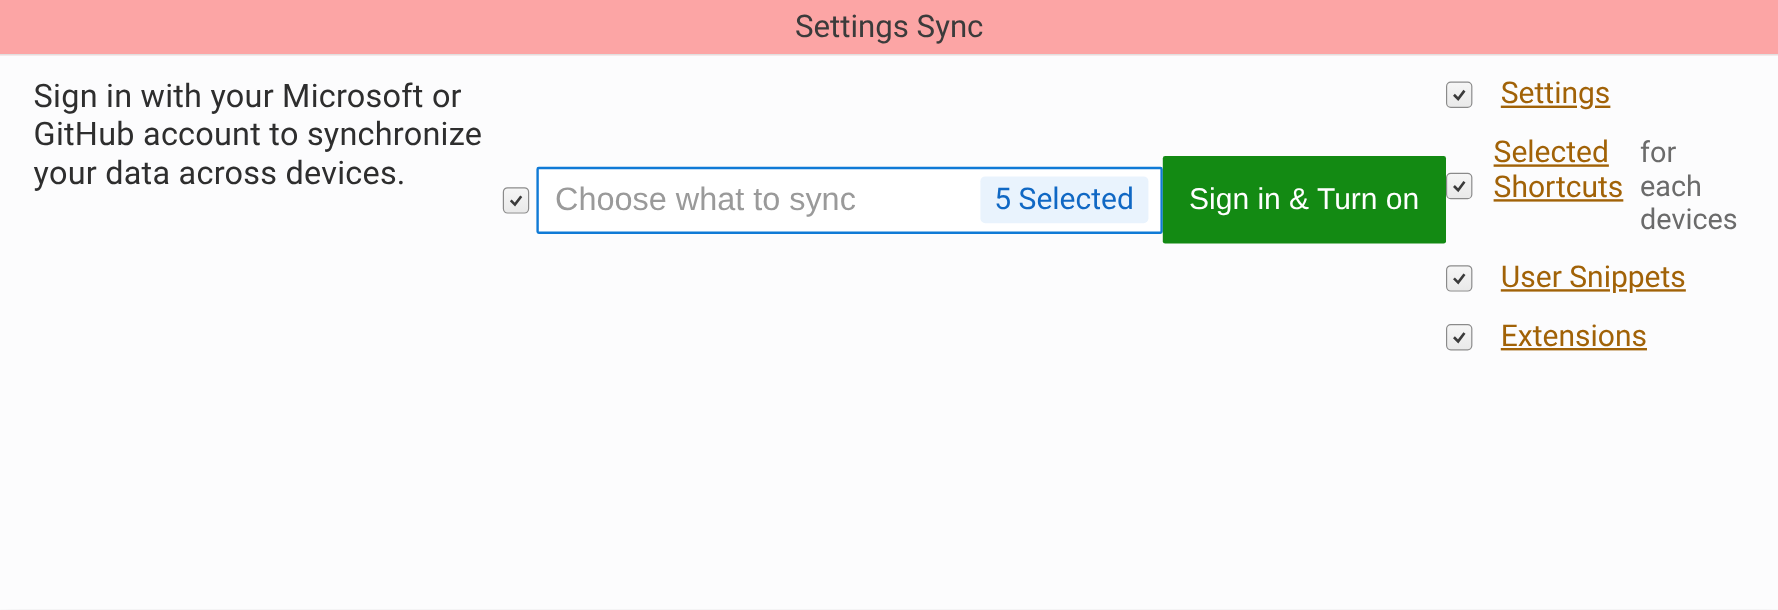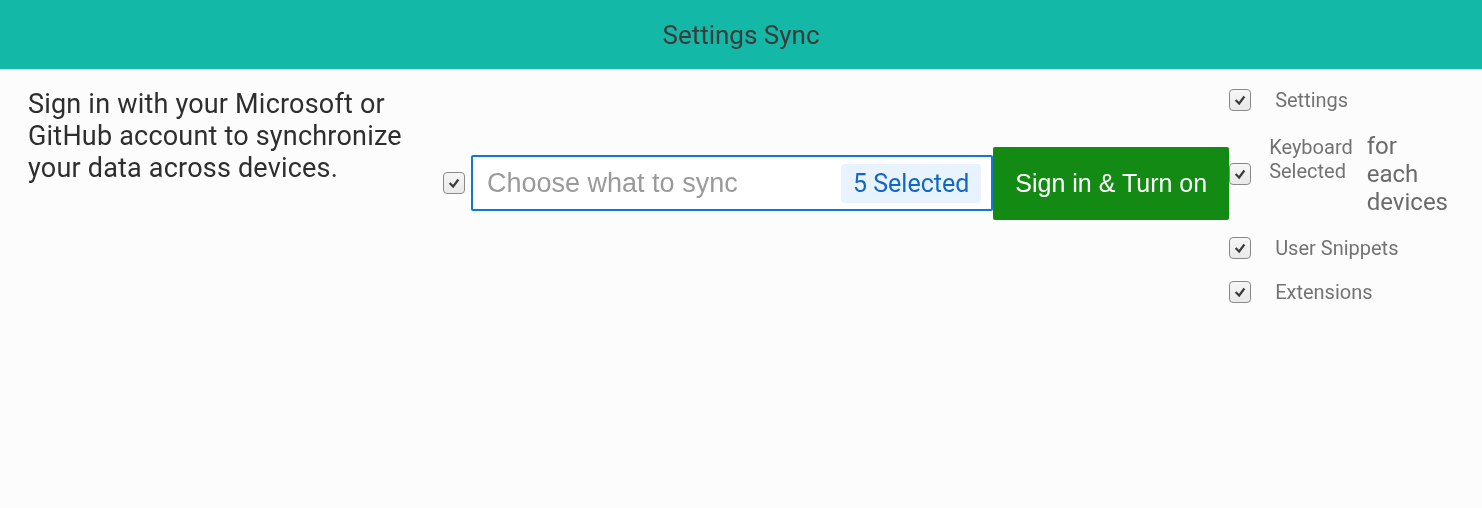--- a/index.html
+++ b/index.html
@@ -17,22 +17,22 @@
     .dialog {
       width: 100%;
       height: 100%;
       background: #fcfcfd;
       box-shadow: 0 8px 20px rgba(0,0,0,0.15);
       display: flex;
       flex-direction: column;
       overflow: hidden;
     }
     .title-bar {
-      background: #14b8a6;
-      height: 70px;
+      background: #fca5a5;
+      height: 46px;
       display: flex;
       align-items: center;
       justify-content: center;
       font-size: 26px;
       color: #3b3b3b;
       border-bottom: 1px solid #e0e0e0;
     }
     .body {
       padding: 18px 28px 20px 28px;
       display: flex;
@@ -118,22 +118,23 @@
       display: flex;
       flex-direction: column;
       gap: 20px;
     }
     .option-row {
       display: flex;
       align-items: center;
       gap: 18px;
     }
     .option-label {
-      font-size: 20px;
-      color: #737373;
+      font-size: 25px;
+      color: #a16207;
+      text-decoration: underline;
     }
     .option-detail {
       font-size: 24px;
       color: #6b6b6b;
       margin-left: 4px;
     }
     .label-line {
       display: flex;
       align-items: baseline;
       gap: 10px;
@@ -179,21 +180,21 @@
 
       <div class="option-row">
         <div class="chk-wrapper">
           <div class="chk">
             <svg viewBox="0 0 16 16">
                 <polyline points="3 8 7 12 13 4"></polyline>
               </svg>
           </div>
         </div>
         <div class="label-line">
-          <span class="option-label">Keyboard Selected</span>
+          <span class="option-label">Selected Shortcuts</span>
           <span class="option-detail">for each devices</span>
         </div>
       </div>
 
       <div class="option-row">
         <div class="chk-wrapper">
           <div class="chk">
             <svg viewBox="0 0 16 16">
                 <polyline points="3 8 7 12 13 4"></polyline>
               </svg>

